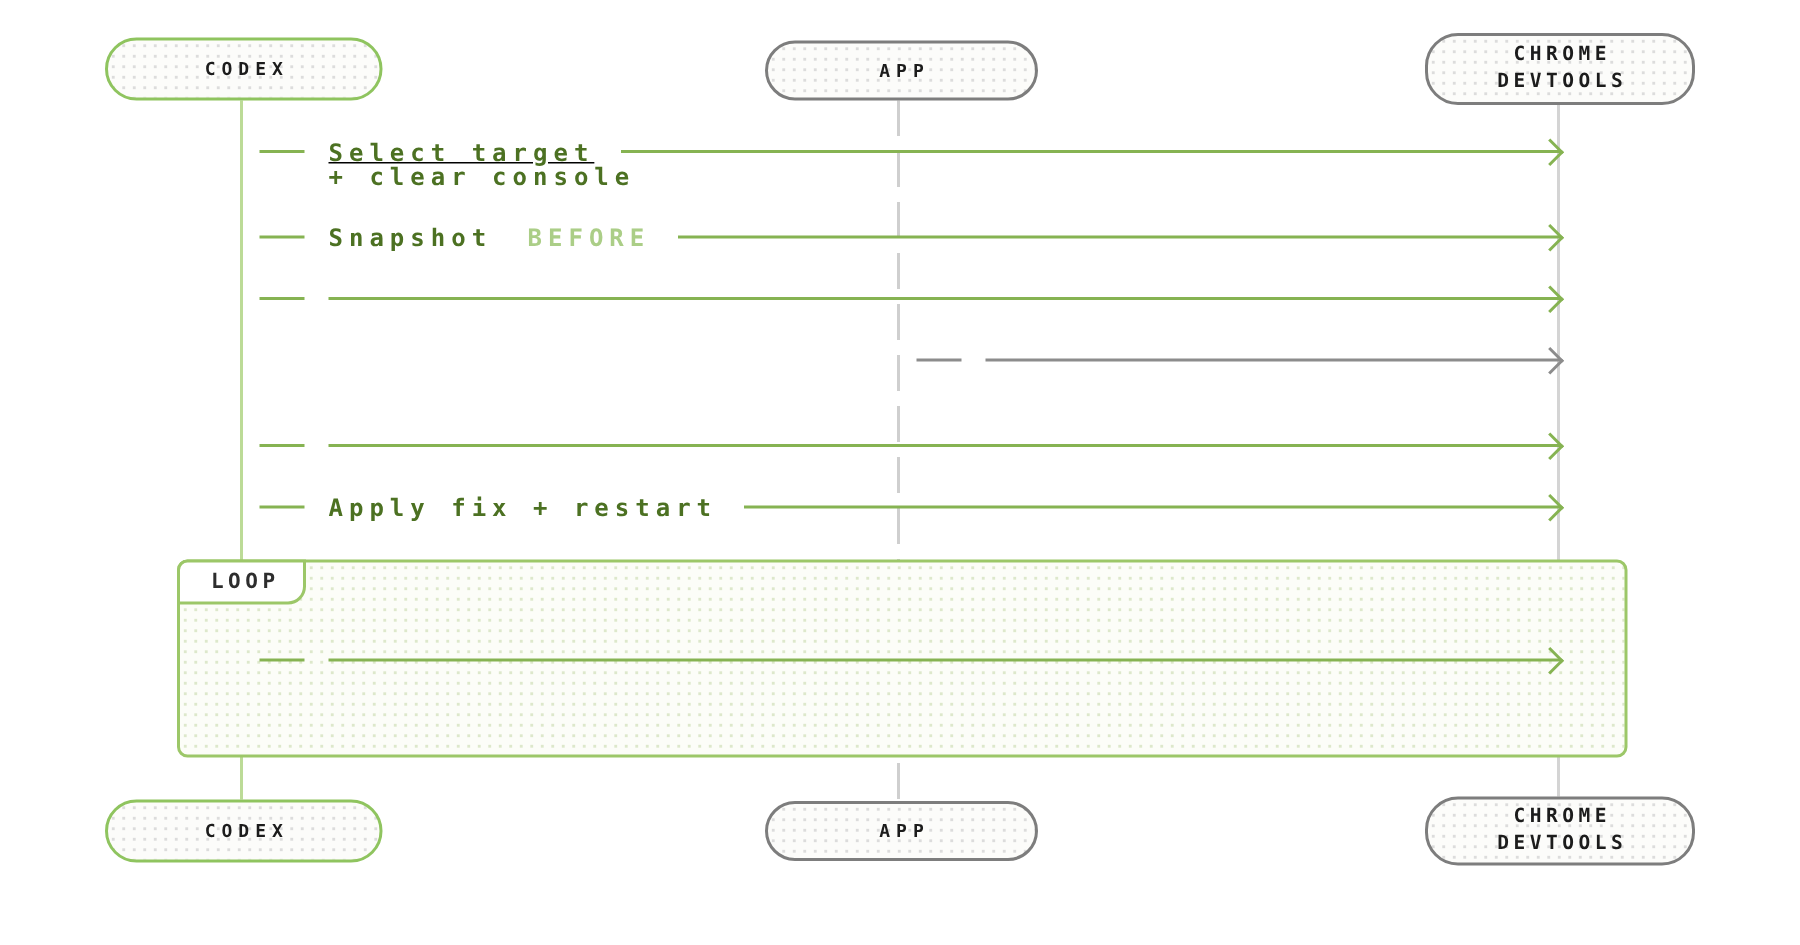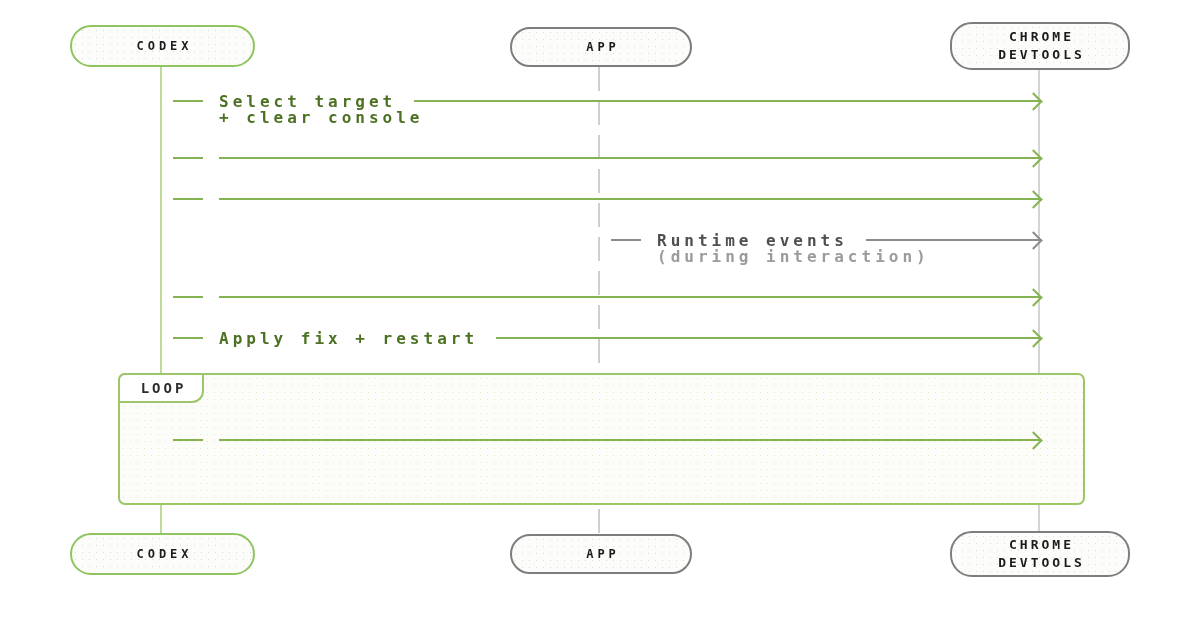--- a/index.html
+++ b/index.html
@@ -72,21 +72,21 @@
     transform:rotate(45deg); margin-left:-14px;
   }
 
   .msg.green .stub, .msg.green .rule, .msg.green .head { border-color:#86b352; }
   .msg.green .lbl { color:#4c7122; }
   .msg.green .sfx { color:#abce87; }
   .msg.gray .stub, .msg.gray .rule, .msg.gray .head { border-color:#8c8c8c; }
   .msg.gray .lbl { color:#4f4f4f; }
   .msg.gray .l2  { color:#9b9b9b; }
 
-  #msg-1 { left:160px; right:160px; top:87px;  }
+  #msg-1 { left:160px; right:160px; top:87px;text-decoration:underline;  }
   #msg-2 { left:160px; right:160px; top:144px; }
   #msg-3 { left:160px; right:160px; top:185px; }
   #msg-4 { left:598px; right:160px; top:226px; }
   #msg-5 { left:160px; right:160px; top:283px; }
   #msg-6 { left:160px; right:160px; top:324px; }
   #msg-7 { left:160px; right:160px; top:426px; }
 </style>
 </head>
 <body>
 
@@ -105,36 +105,36 @@
   <span class="lbl">
     <span>Select target</span>
     <span class="l2">+ clear console</span>
   </span>
   <span class="rule"></span>
   <span class="head"></span>
 </div>
 
 <div class="msg green" id="msg-2">
   <span class="stub"></span>
+  <span class="lbl">
+    <span>Snapshot</span>
+    <span class="sfx">BEFORE</span>
+  </span>
   <span class="rule"></span>
   <span class="head"></span>
 </div>
 
 <div class="msg green" id="msg-3">
   <span class="stub"></span>
   <span class="rule"></span>
   <span class="head"></span>
 </div>
 
 <div class="msg gray" id="msg-4">
   <span class="stub"></span>
-  <span class="lbl">
-    <span>Runtime events</span>
-    <span class="l2">(during interaction)</span>
-  </span>
   <span class="rule"></span>
   <span class="head"></span>
 </div>
 
 <div class="msg green" id="msg-5">
   <span class="stub"></span>
   <span class="rule"></span>
   <span class="head"></span>
 </div>
 

